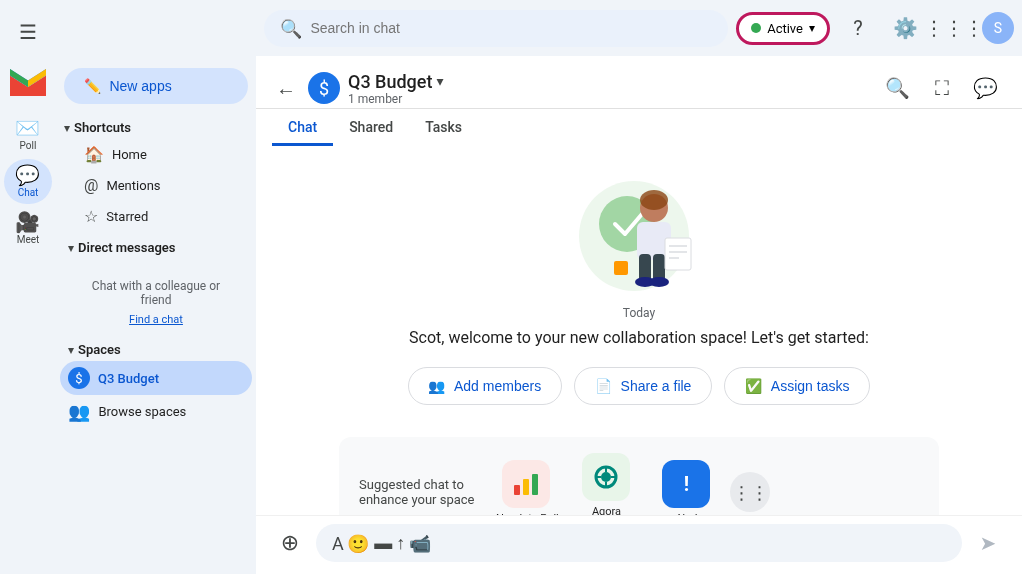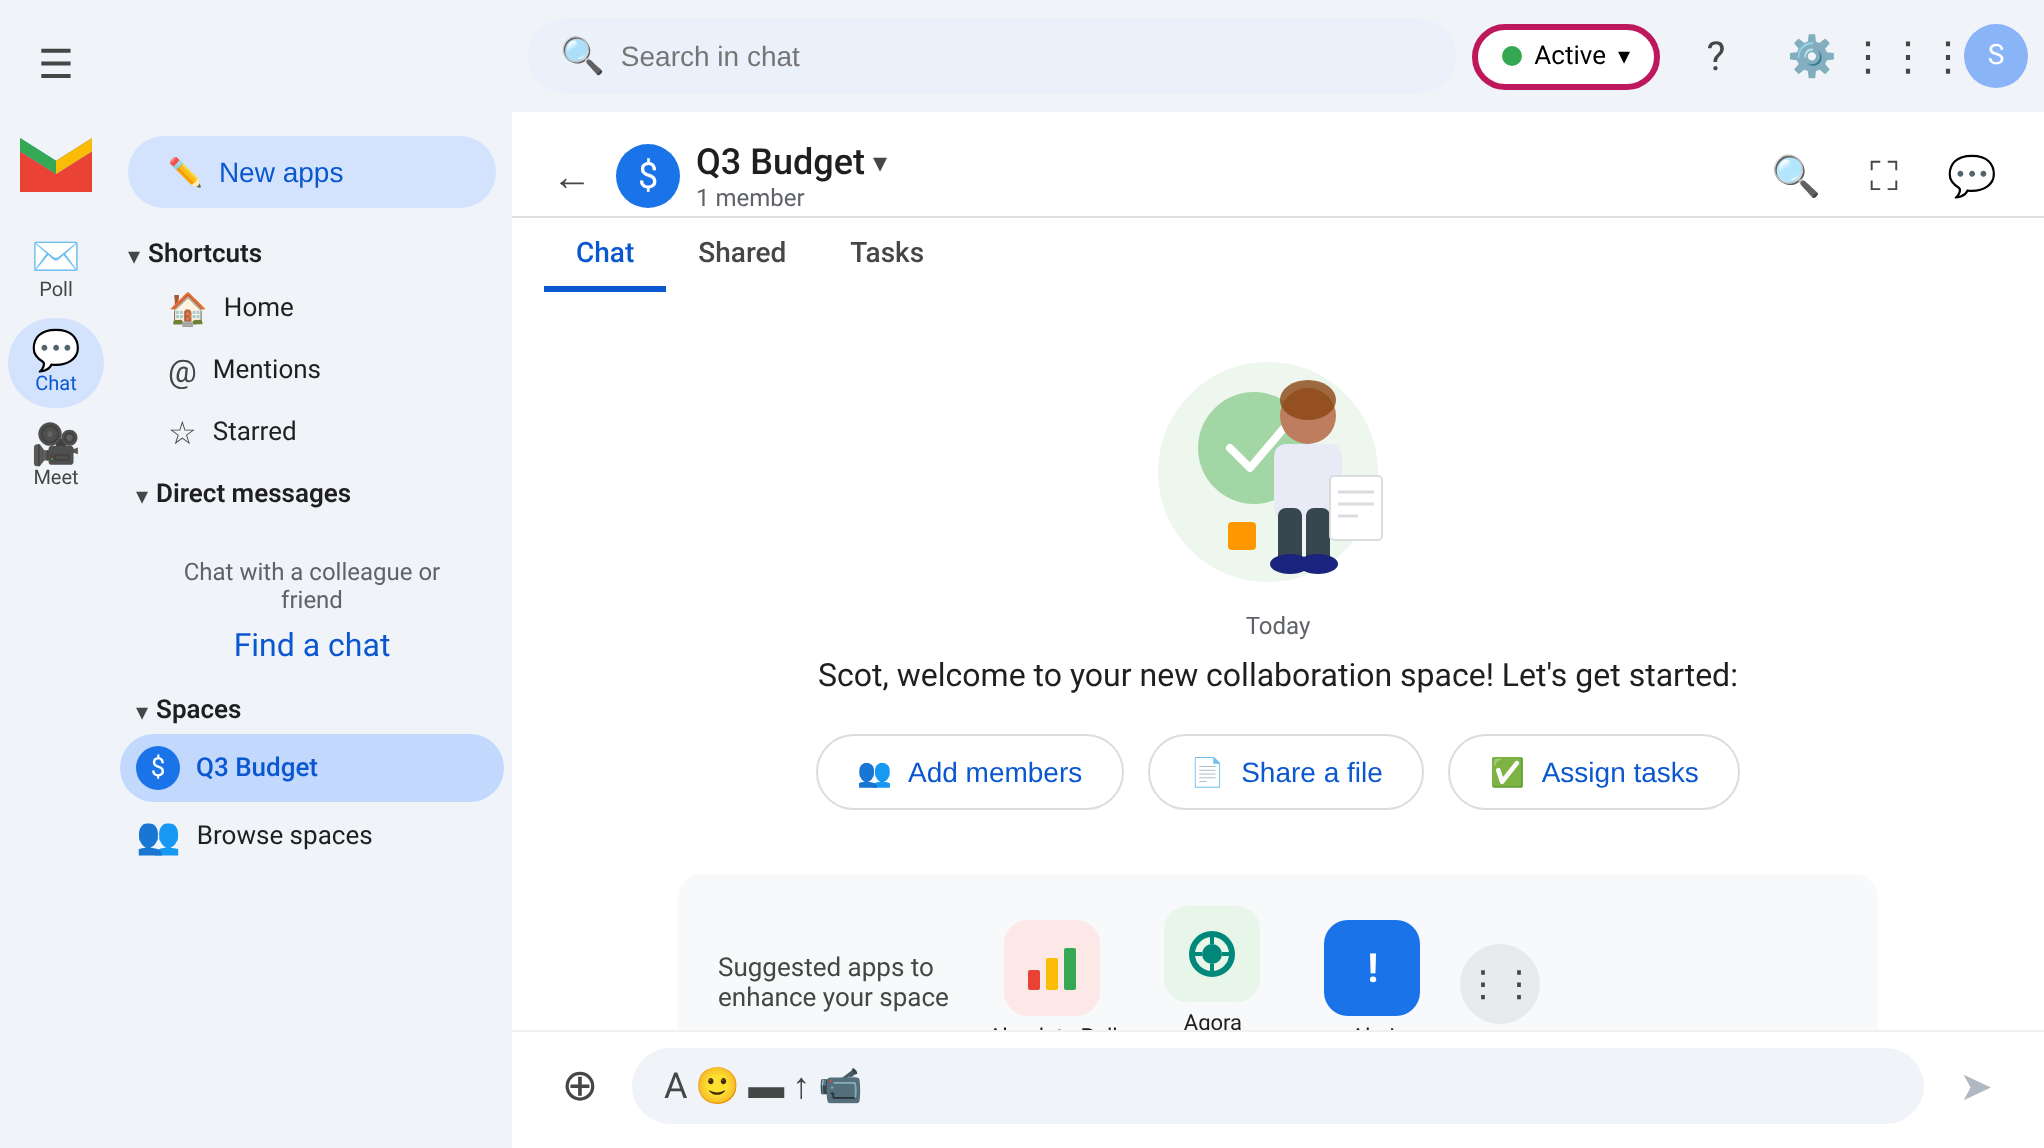--- a/index.html
+++ b/index.html
@@ -62,23 +62,24 @@
     .nav-icon { font-size: 16px; color: #444746; }
     .chat-with-text {
       padding: 8px 12px 4px 12px;
       font-size: 12px;
       color: #5f6368;
       text-align: center;
     }
     .find-chat-link {
       text-align: center;
       padding: 2px 12px 8px;
-      font-size: 16px;
+      font-size: 11px;
       color: #0b57d0;
       cursor: pointer;
+      text-decoration: underline;
     }
 
     .spaces-section { padding: 4px 0; }
     .spaces-item {
       display: flex;
       align-items: center;
       gap: 8px;
       padding: 6px 8px 6px 8px;
       cursor: pointer;
       border-radius: 20px;
@@ -586,21 +587,21 @@
             <span>📄</span>
             <span>Share a file</span>
           </button>
           <button class="action-btn">
             <span>✅</span>
             <span>Assign tasks</span>
           </button>
         </div>
 
         <div class="suggested-section">
-          <div class="suggested-label" style="white-space:pre-line;">Suggested apps to
+          <div class="suggested-label" style="white-space:pre-line;">Suggested chat to
 enhance your space</div>
           <div class="suggested-apps">
             <div class="app-chip">
               <div class="app-chip-icon" style="background:#fce8e6;">
                 <svg width="30" height="30" viewBox="0 0 30 30">
                   <rect x="3" y="16" width="6" height="10" rx="1" fill="#ea4335"></rect>
                   <rect x="12" y="10" width="6" height="16" rx="1" fill="#fbbc05"></rect>
                   <rect x="21" y="5" width="6" height="21" rx="1" fill="#34a853"></rect>
                 </svg>
               </div>

